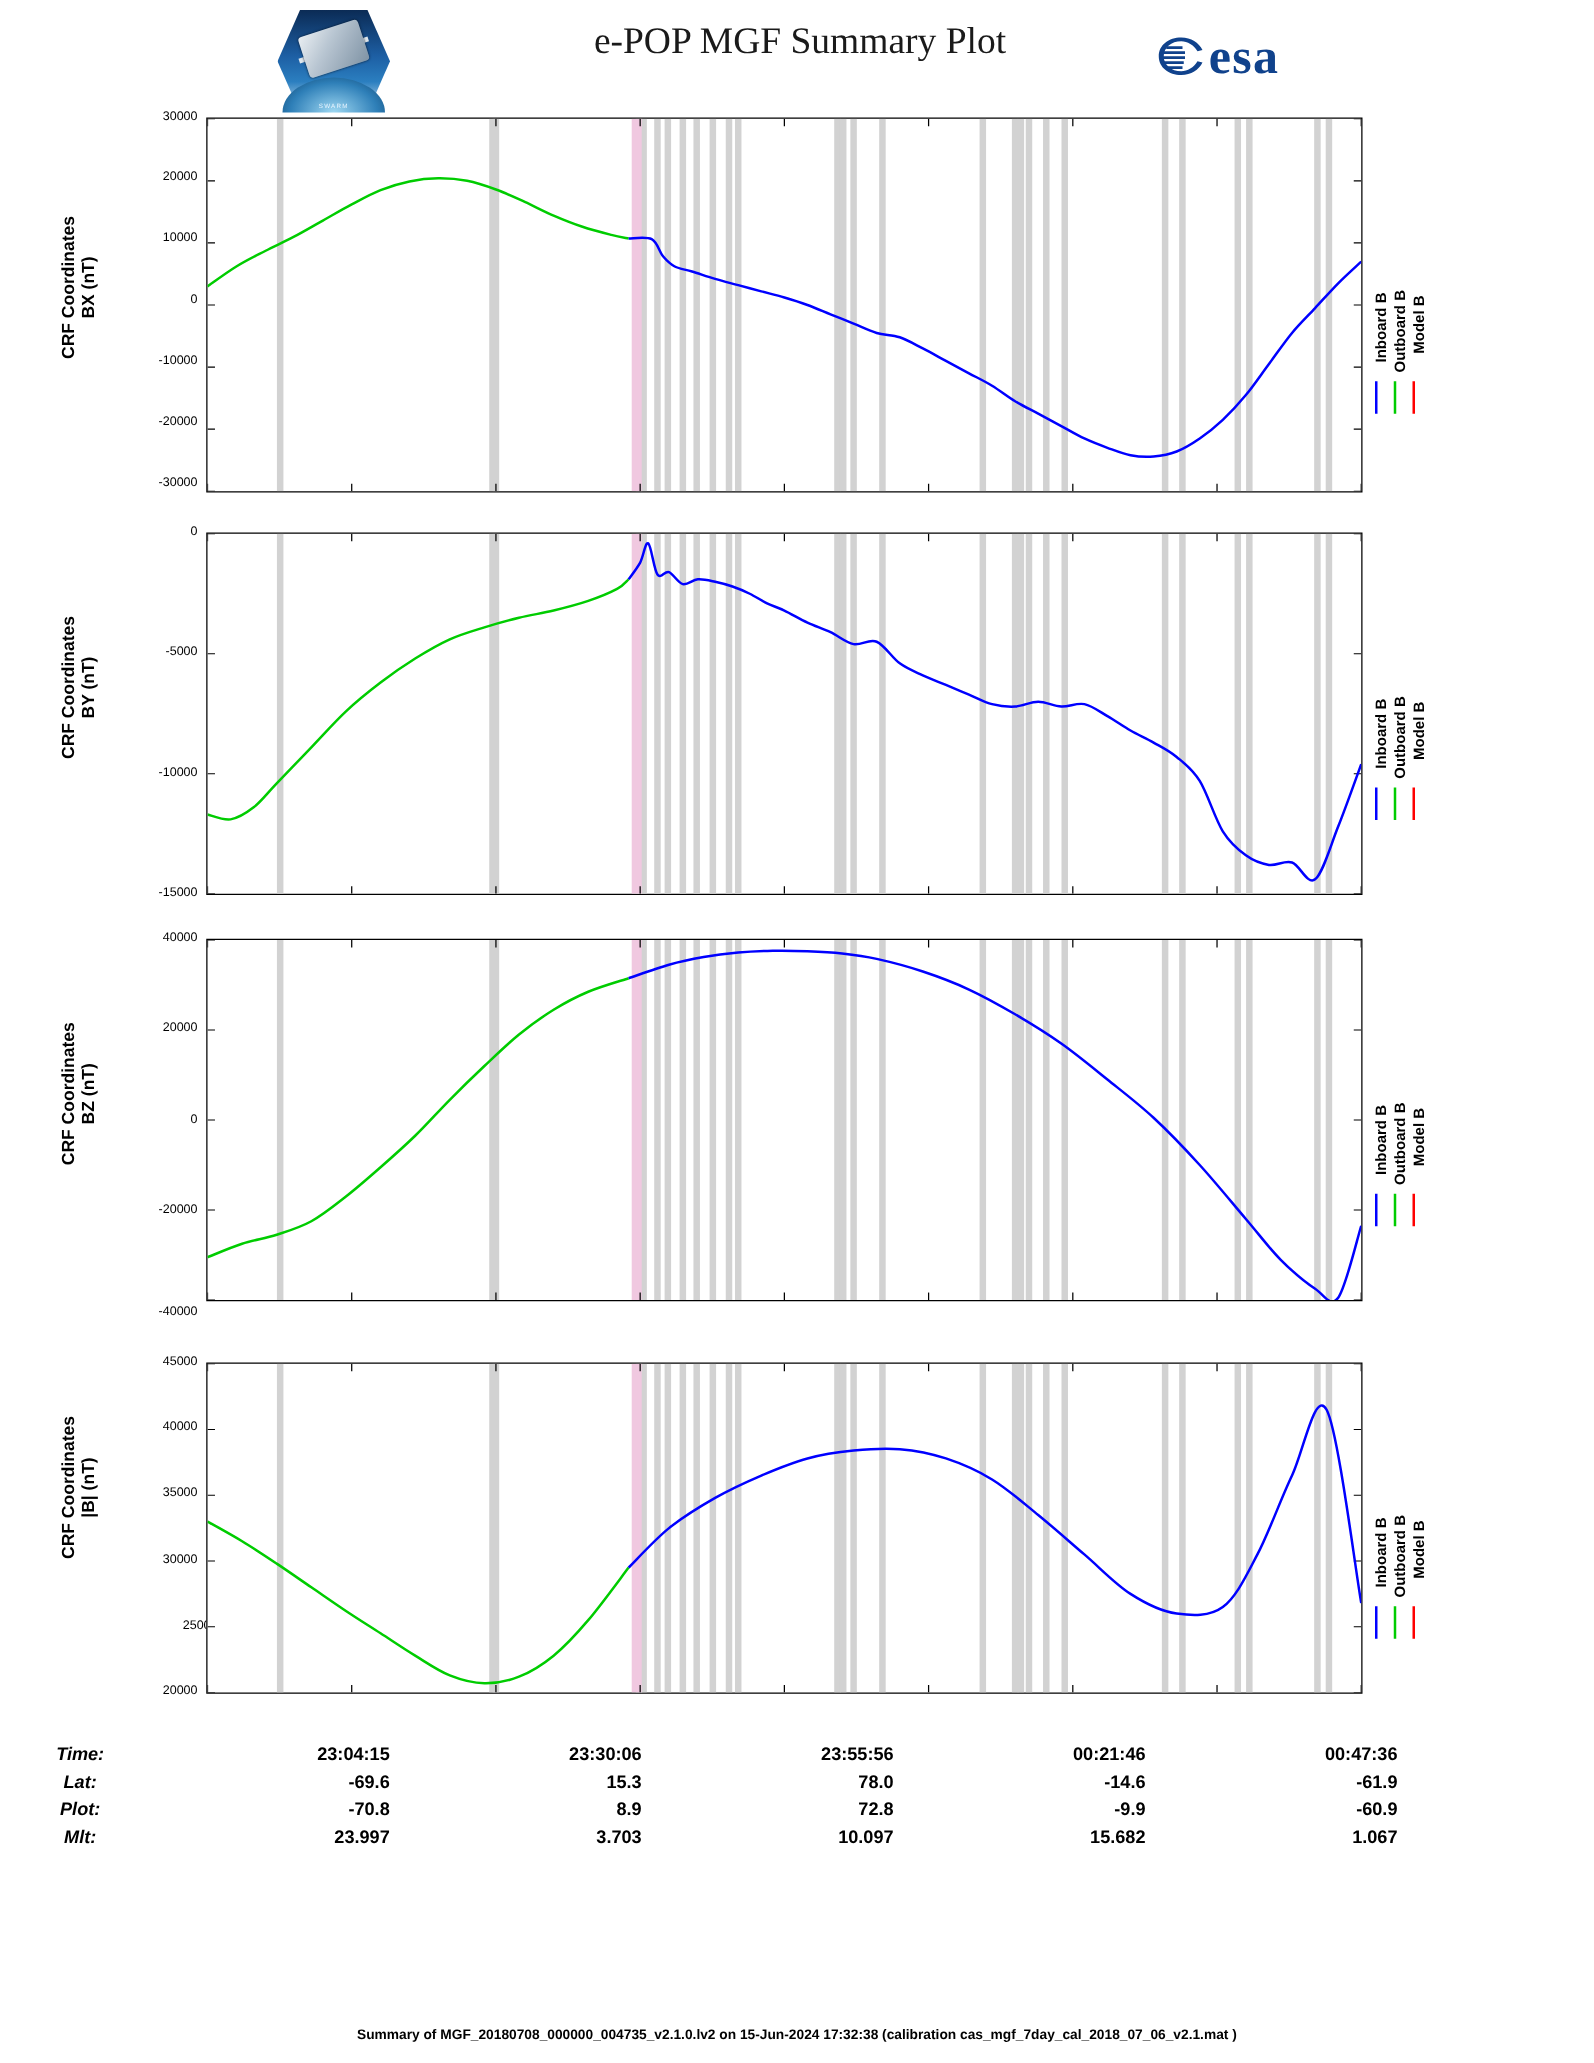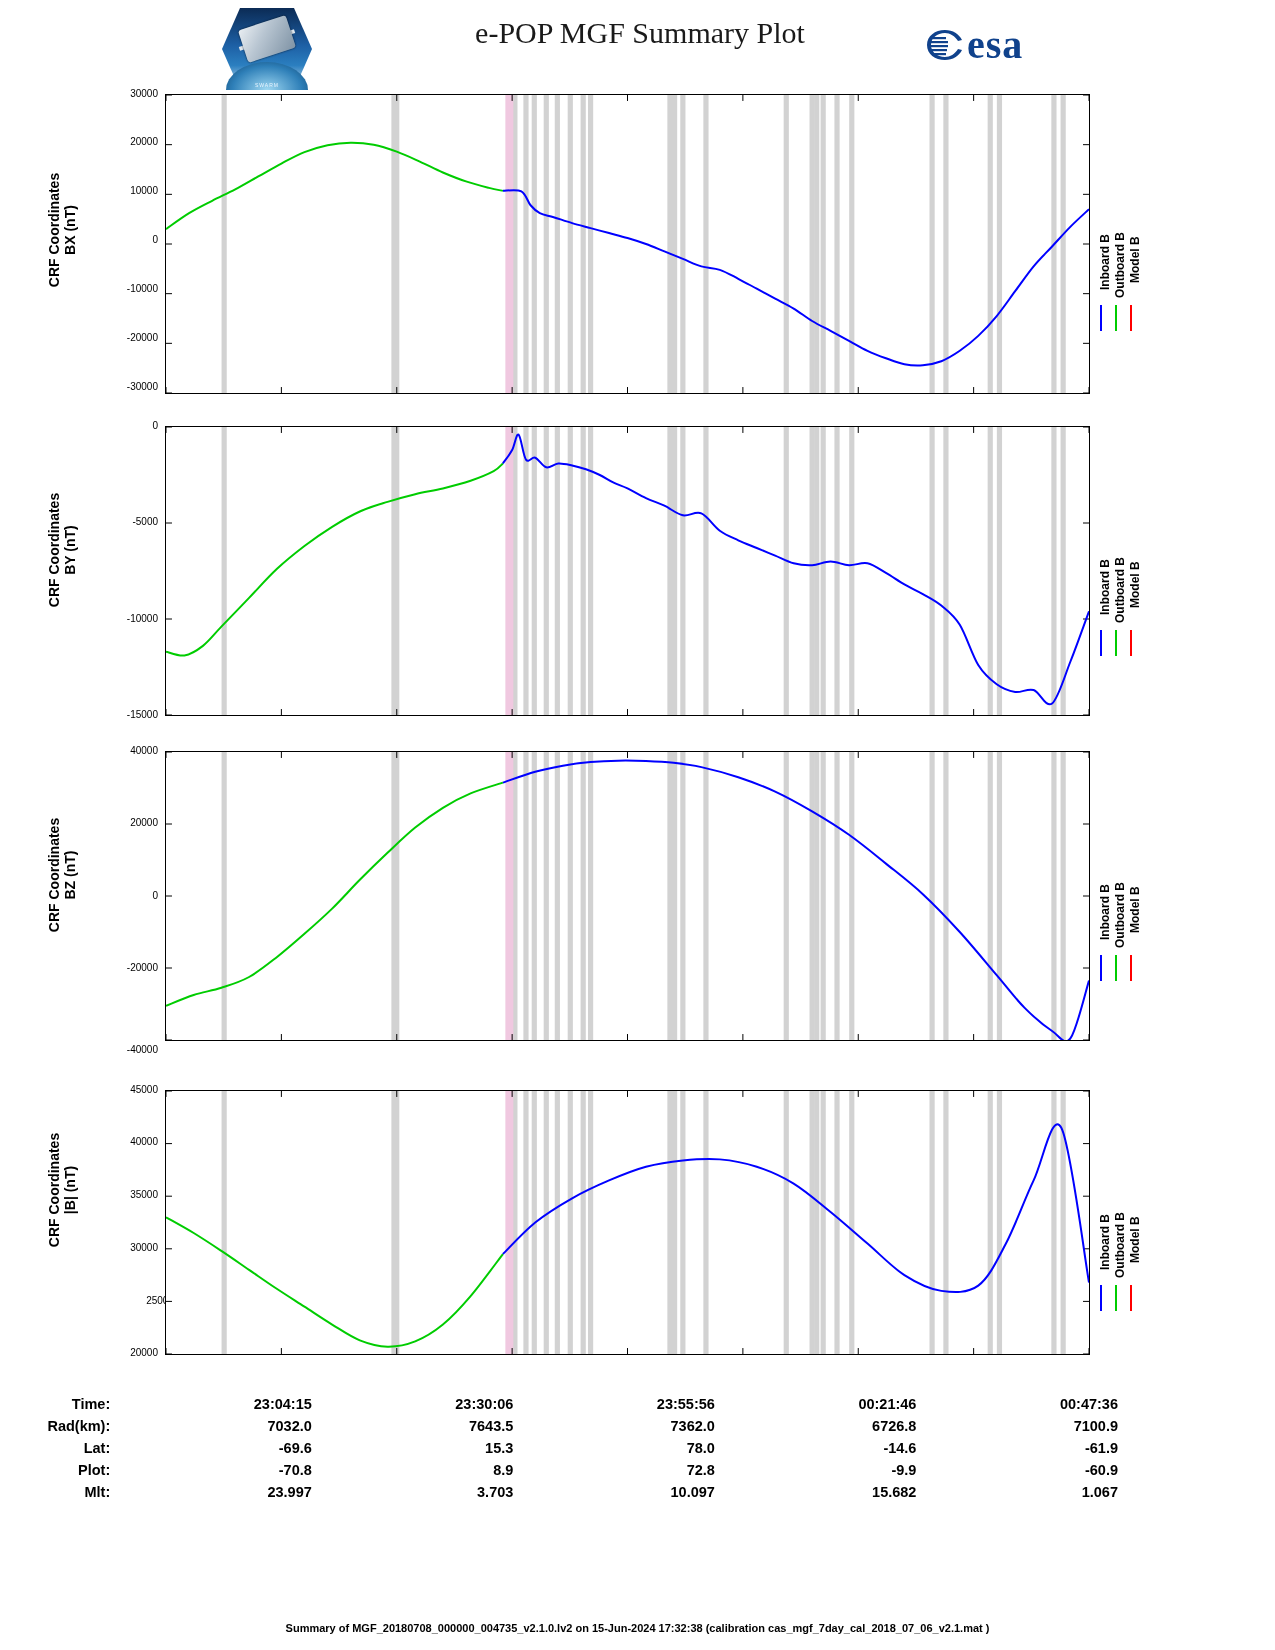--- a/index.html
+++ b/index.html
@@ -99,21 +99,21 @@
   .legbars{position:absolute;}
   .legbar{position:absolute;width:2px;height:26px;}
 
   
   .meta{
     position:absolute;left:18px;top:1393px;width:1240px;
     font-size:14.5px;font-weight:bold;
   }
   .meta table{border-collapse:collapse;width:1100px;}
   .meta td{padding:3px 0;white-space:nowrap;}
-  .meta td.lbl{width:92px;text-align:right;}
+  .meta td.lbl{width:92px;text-align:center;font-style:italic;}
   .meta td.v{width:201px;text-align:right;}
   .footer{
     position:absolute;left:0;top:1622px;width:1275px;
     text-align:center;font-size:11px;font-weight:bold;
   }
 </style>
 </head>
 <body>
 
 <div class="page">
@@ -497,28 +497,20 @@
       <tbody>
         <tr>
           <td class="lbl">Time:</td>
           <td class="v">23:04:15</td>
           <td class="v">23:30:06</td>
           <td class="v">23:55:56</td>
           <td class="v">00:21:46</td>
           <td class="v">00:47:36</td>
         </tr>
         <tr>
-          <td class="lbl">Rad(km):</td>
-          <td class="v">7032.0</td>
-          <td class="v">7643.5</td>
-          <td class="v">7362.0</td>
-          <td class="v">6726.8</td>
-          <td class="v">7100.9</td>
-        </tr>
-        <tr>
           <td class="lbl">Lat:</td>
           <td class="v">-69.6</td>
           <td class="v">15.3</td>
           <td class="v">78.0</td>
           <td class="v">-14.6</td>
           <td class="v">-61.9</td>
         </tr>
         <tr>
           <td class="lbl">Plot:</td>
           <td class="v">-70.8</td>

